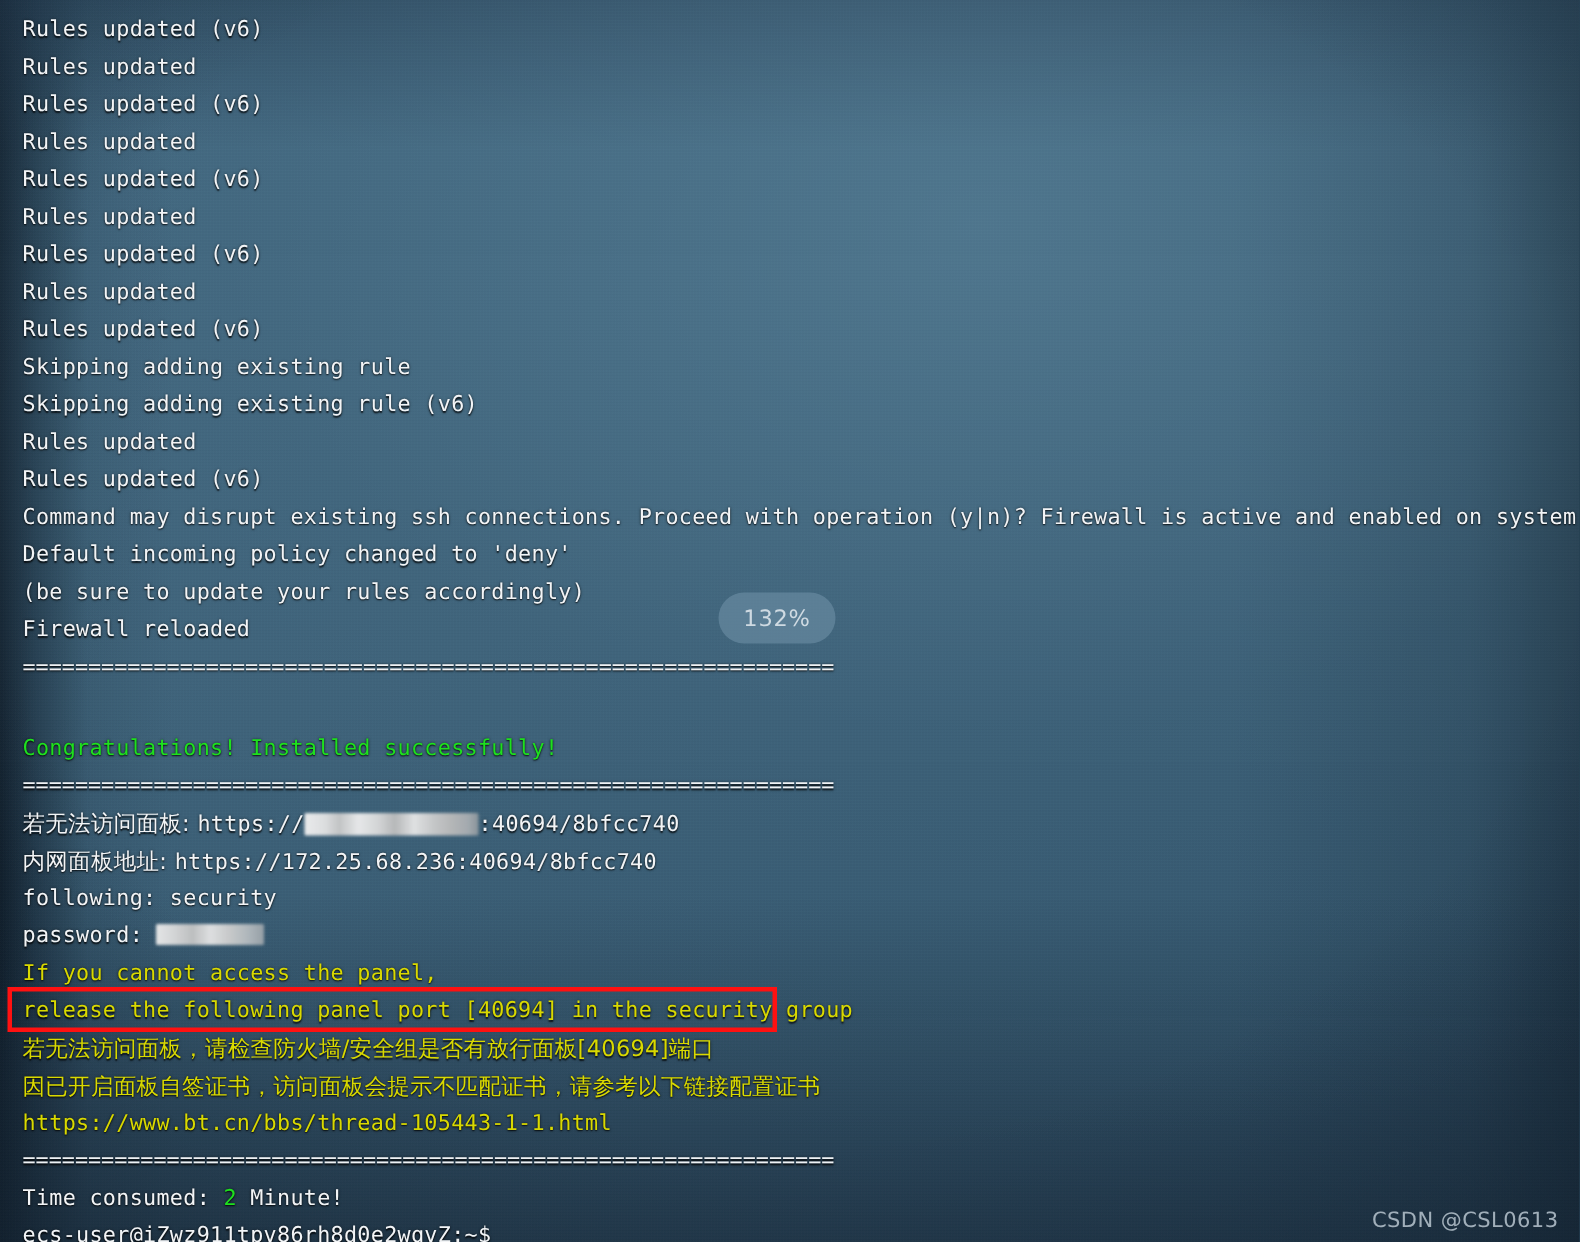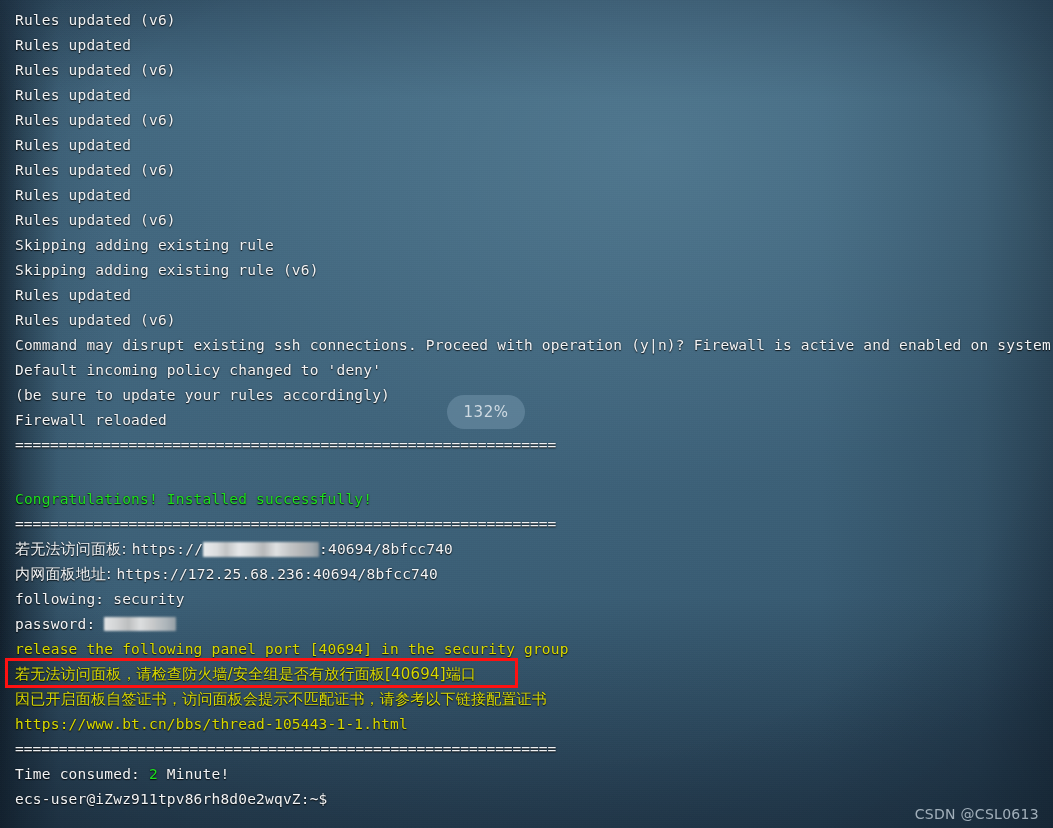--- a/index.html
+++ b/index.html
@@ -132,21 +132,21 @@
     height: 30px;
     border: 3px solid #ff1111;
     box-sizing: border-box;
     z-index: 6;
     pointer-events: none;
   }
 
   
   #zoom-badge {
     position: absolute;
-    left: 447px;
+    left: 479px;
     top: 395px;
     width: 78px;
     height: 34px;
     border-radius: 17px;
     background: rgba(108,142,164,0.62);
     color: #cfdae2;
     font-family: "DejaVu Sans", "Liberation Sans", sans-serif;
     font-size: 15px;
     display: flex;
     align-items: center;
@@ -198,20 +198,21 @@
     <div class="line sep">==============================================================</div>
 
     <div class="line"><span class="cjk">若无法访问面板: </span><span class="mono-inline">https://</span><span class="redact redact-url"></span><span class="mono-inline">:40694/8bfcc740</span></div>
 
     <div class="line"><span class="cjk">内网面板地址: </span><span class="mono-inline">https://172.25.68.236:40694/8bfcc740</span></div>
 
     <div class="line"><span>following: </span><span>security</span></div>
 
     <div class="line"><span>password: </span><span class="redact redact-pass"></span></div>
 
+    <div class="line yellow">If you cannot access the panel,</div>
     <div class="line yellow">release the following panel port [40694] in the security group</div>
     <div class="line yellow cjk">若无法访问面板，请检查防火墙/安全组是否有放行面板[40694]端口</div>
     <div class="line yellow cjk">因已开启面板自签证书，访问面板会提示不匹配证书，请参考以下链接配置证书</div>
     <div class="line yellow">https://www.bt.cn/bbs/thread-105443-1-1.html</div>
 
     <div class="line sep">==============================================================</div>
 
     <div class="line"><span class="white">Time consumed: </span><span class="green">2</span><span class="white"> Minute!</span></div>
 
     <div class="line">ecs-user@iZwz911tpv86rh8d0e2wqvZ:~$</div>

